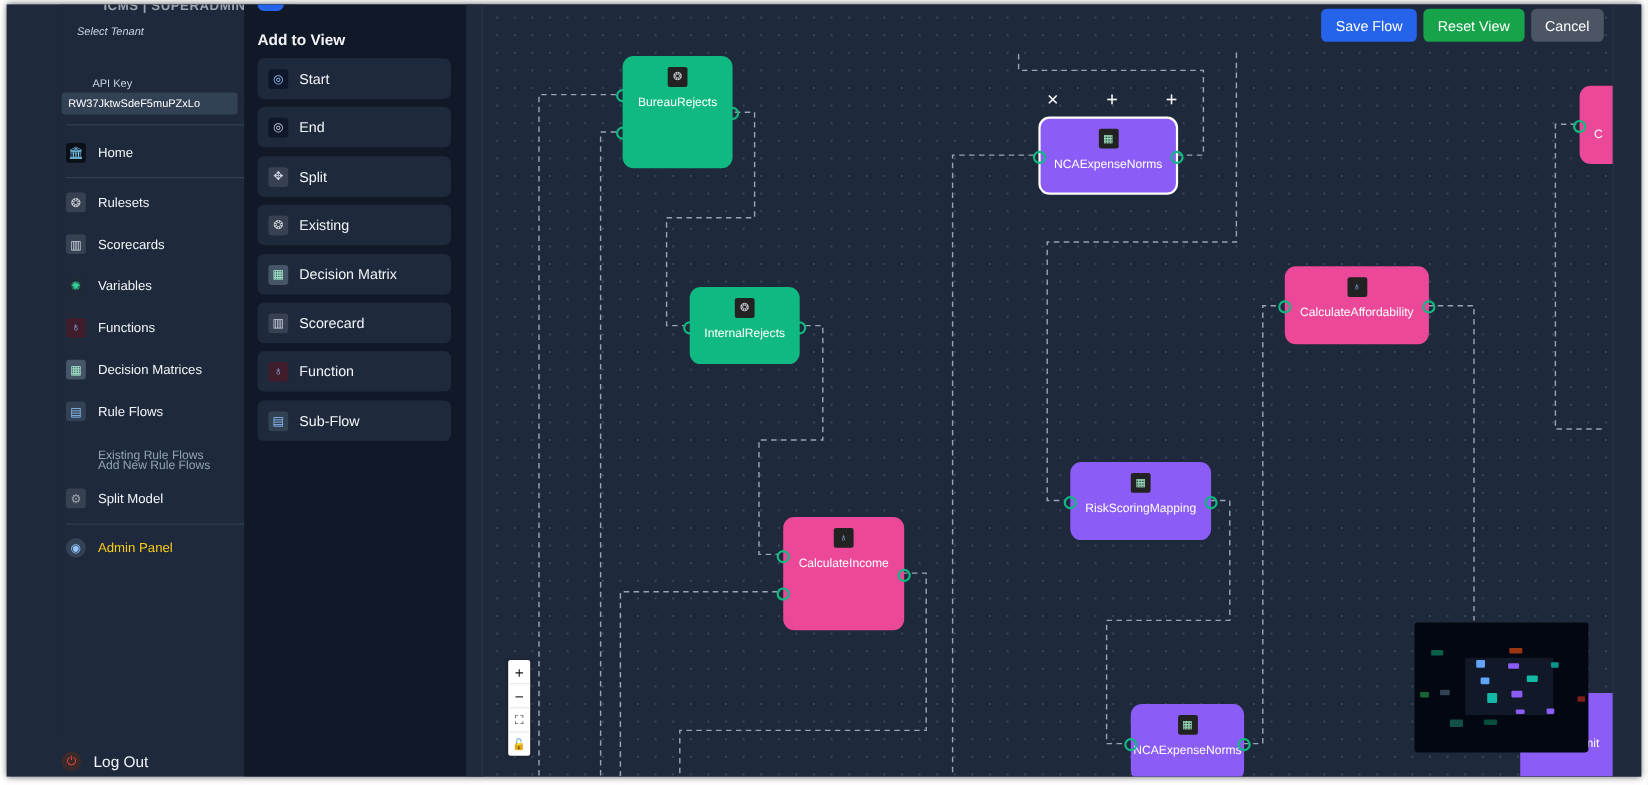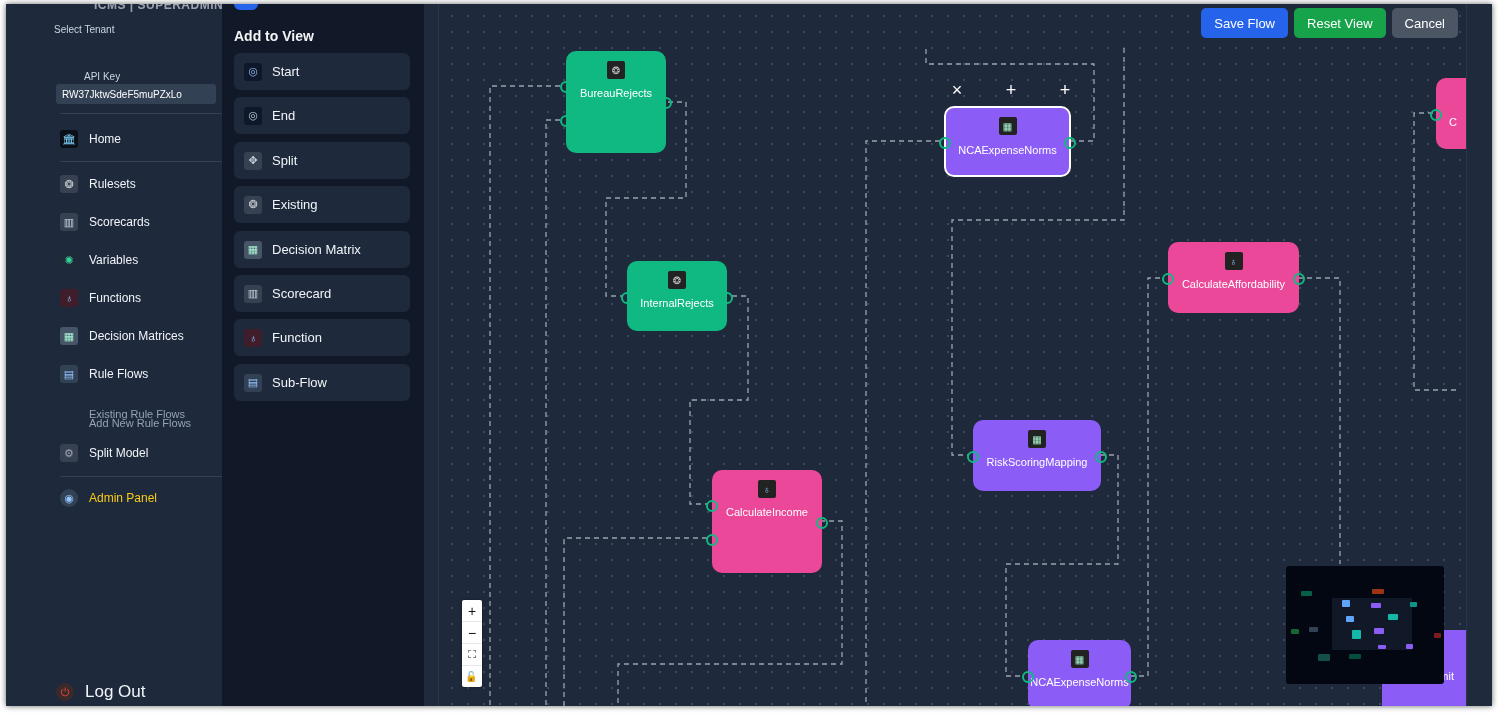--- a/index.html
+++ b/index.html
@@ -2,21 +2,21 @@
 <html><head>
 <meta charset="utf-8">
 <style>
   html, body { margin:0; padding:0; background:#ffffff; }
   body { width:1498px; height:714px; position:relative; overflow:hidden; font-family:"Liberation Sans", sans-serif; }
   .frame { position:absolute; left:6px; top:4px; width:1486px; height:702px; background:#1e293b; overflow:hidden; box-shadow: 0 0 6px rgba(0,0,0,0.6); }
 
   
   .sidebar { position:absolute; left:0; top:0; width:216px; height:666px; background:#1e293b; color:#e5e7eb;margin-left:48px; }
   .brand { position:absolute; left:40px; top:-6px; font-size:12px; color:#9ca3af; letter-spacing:0.5px; font-weight:bold; }
-  .lbl-tenant { position:absolute; left:0; top:20px; font-size:10px; color:#cbd5e1; }
+  .lbl-tenant { position:absolute; left:16px; top:20px; font-size:10px; font-style:italic; color:#cbd5e1; }
   .tenant-select { position:absolute; left:2px; top:34px; width:188px; height:24px; background:#334155; border-radius:4px; color:#fff; font-size:12px; font-weight:bold; display:flex; align-items:center; justify-content:space-between; padding:0 8px; box-sizing:border-box; }
   .tenant-select .chev { font-size:10px; }
   .lbl-api { position:absolute; left:0; top:67px; font-size:10px; color:#cbd5e1;padding-left:30px; }
   .api-input { position:absolute; left:2px; top:80px; width:160px; height:20px; background:#334155; border-radius:3px; color:#fff; font-size:10px; display:flex; align-items:center; padding:0 6px; box-sizing:border-box; }
   .copy-link { position:absolute; left:168px; top:84px; font-size:10px; color:#3b82f6; cursor:pointer; }
   .divider { position:absolute; left:6px; width:190px; height:1px; background:#334155; }
   .nav-item { position:absolute; left:6px; width:180px; height:22px; display:flex; align-items:center; font-size:12px; color:#f1f5f9; cursor:pointer; }
   .nav-item .ico { width:18px; height:18px; border-radius:3px; margin-right:11px; display:flex; align-items:center; justify-content:center; font-size:11px; }
   .nav-item .arrow { position:absolute; right:0; font-size:16px; font-weight:bold; color:#fff; }
   .sub-item { position:absolute; left:35px; font-size:11px; color:#94a3b8; cursor:pointer; }
@@ -118,21 +118,21 @@
       <span>Split Model</span>
       <span class="arrow">›</span>
     </div>
     <div class="divider" style="top:472px"></div>
     <div class="nav-item" style="top:483px">
       <span class="ico" style="background:#334155;color:#93c5fd;border-radius:50%">◉</span>
       <span class="admin">Admin Panel</span>
     </div>
     <div class="nav-item" style="top:677px;left:2px">
       <span class="ico" style="background:#3b2a2a;color:#ef4444;border-radius:50%">⏻</span>
-      <span style="font-size:17px">Log Out</span>
+      <span style="font-size:14px">Log Out</span>
     </div>
   </div>
 
   <div class="palette">
     <div class="pal-top-btn"></div>
     <div class="pal-title">Add to View</div>
     <div class="pal-item" style="top:49px">
       <span class="ico" style="background:#0f172a;color:#93c5fd">◎</span>
       <span>Start</span>
     </div>

